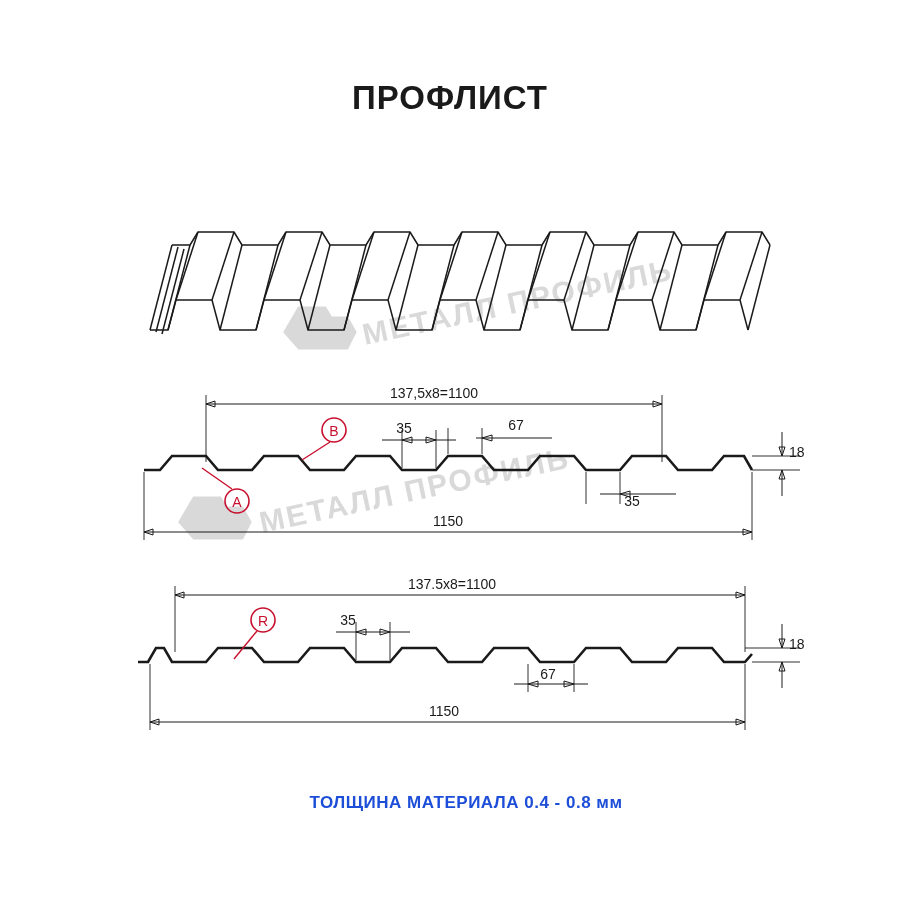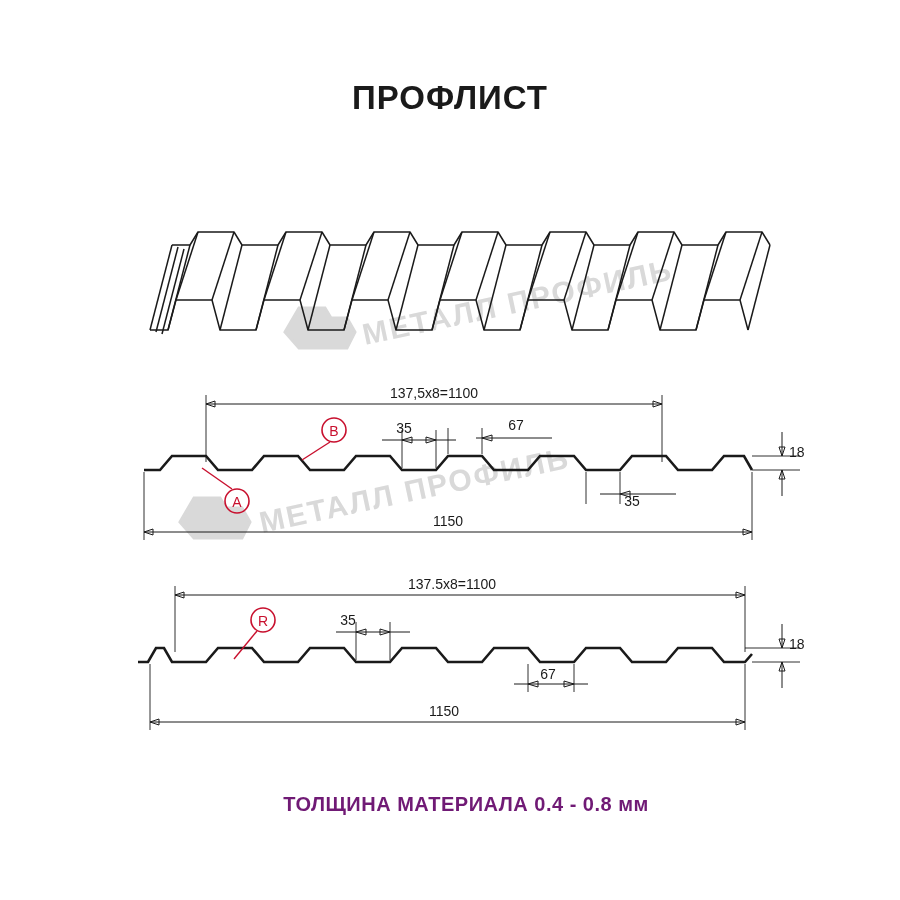--- a/index.html
+++ b/index.html
@@ -44,24 +44,24 @@
     margin-top: 4px;
   }
   .footer-block {
     position: absolute;
     left: 0;
     top: 793px;
     width: 900px;
     text-align: center;
   }
   .footer-text {
-    font-size: 20px;
+    font-size: 17px;
     font-weight: bold;
     letter-spacing: 0.5px;
-    color: #701a75;
+    color: #1d4ed8;
     margin-left: 32px;
   }
   svg {
     display: block;
   }
   .wm {
     fill: #d9d9d9;
   }
   .wm-text {
     font-family: "Liberation Sans", sans-serif;

